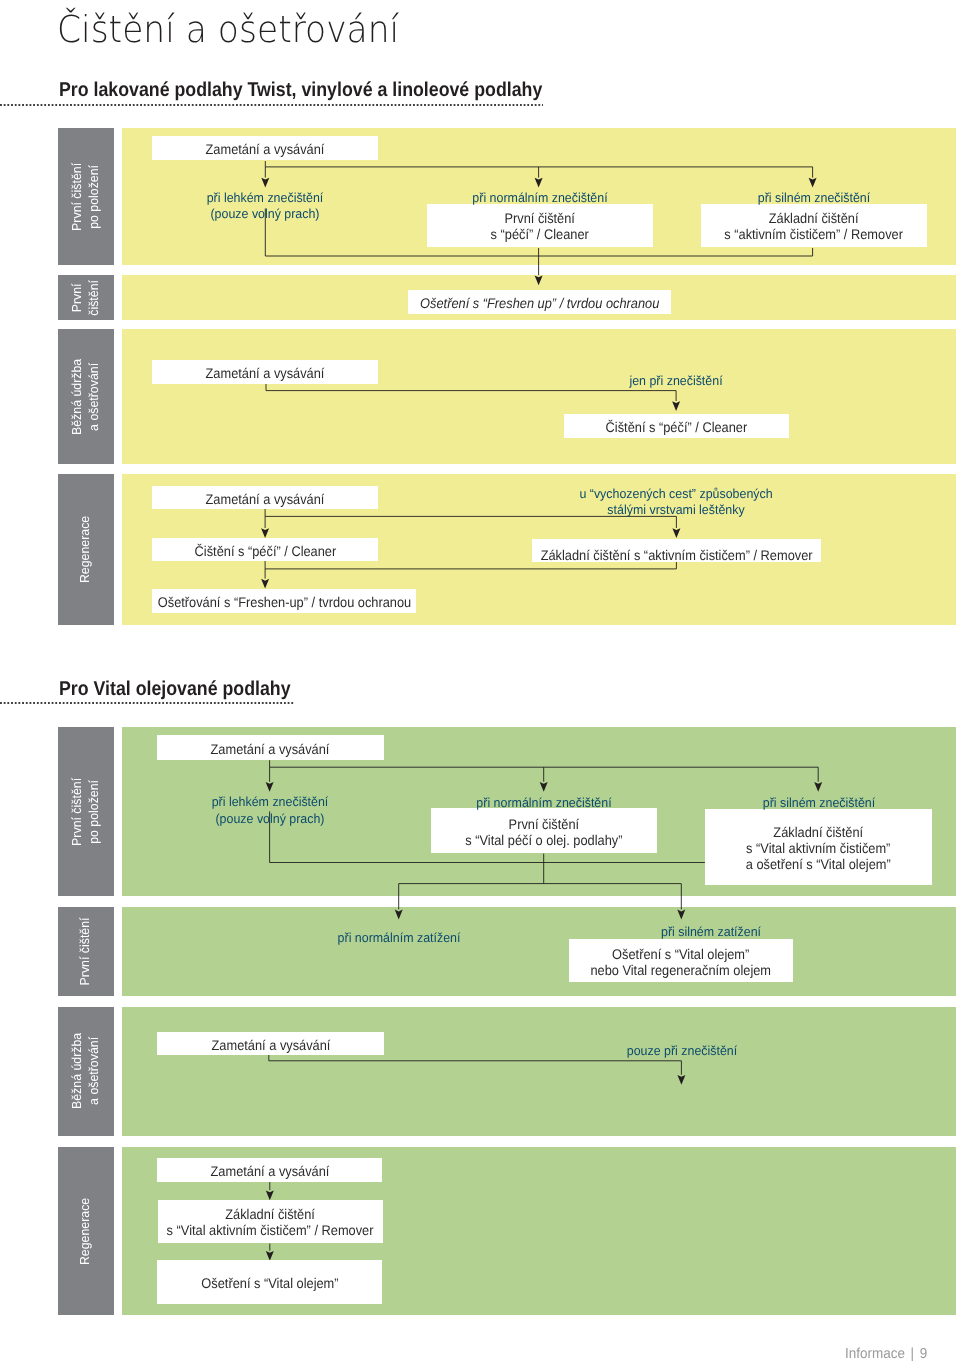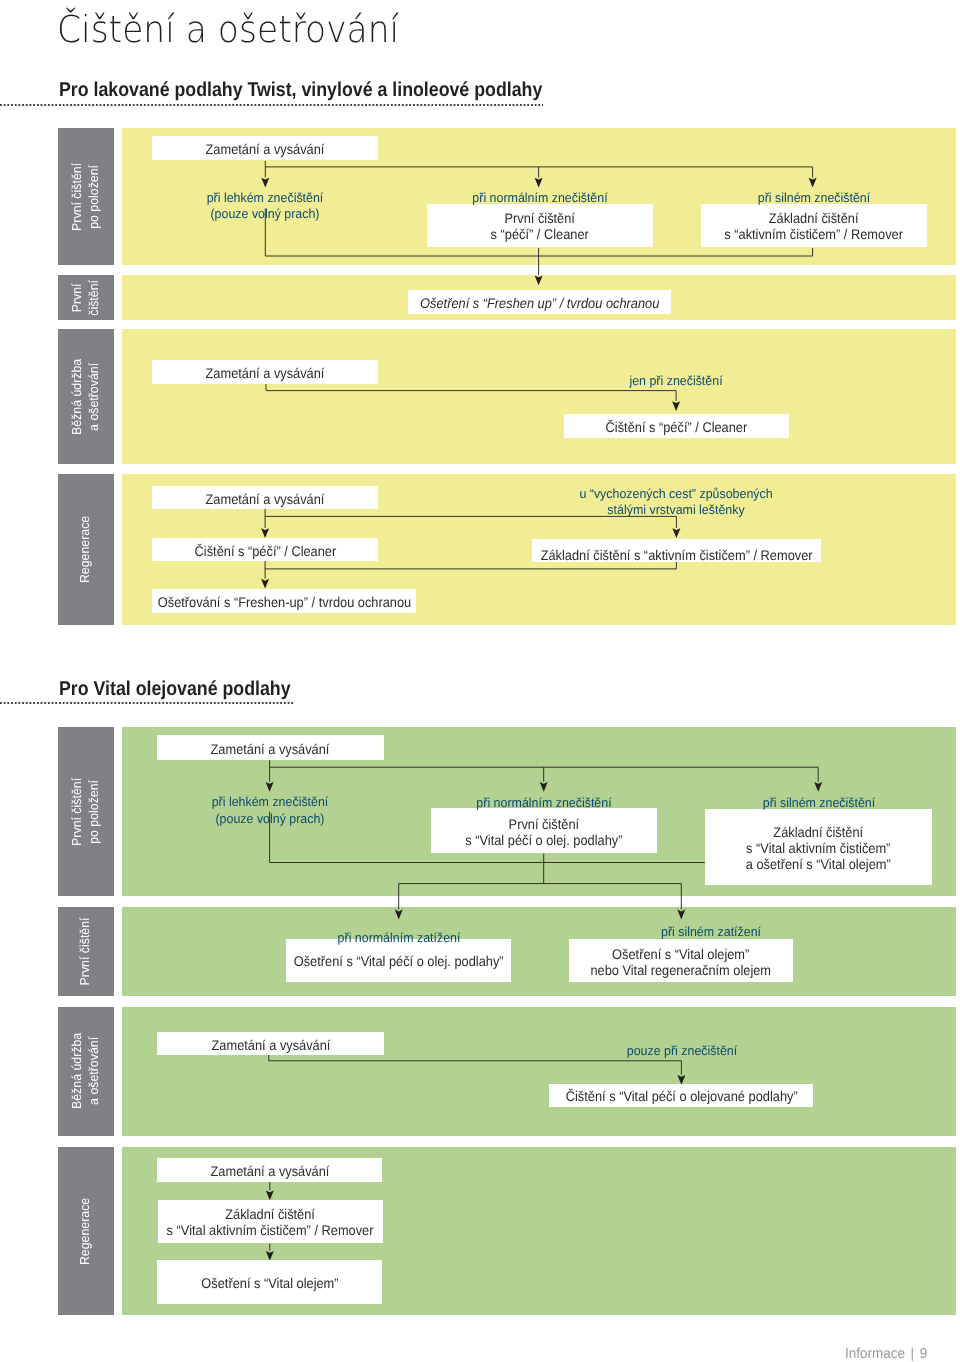--- a/index.html
+++ b/index.html
@@ -146,31 +146,25 @@
     </div>
   <div class="box" style="left:156.6px;top:735.3px;width:227.1px;height:24.5px;">
       <span><span>Zametání a vysávání</span></span>
     </div>
   <div class="box" style="left:430.5px;top:808.4px;width:226.4px;height:44.5px;">
       <span><span>První čištění</span><br><span>s “Vital péčí o olej. podlahy”</span></span>
     </div>
   <div class="box" style="left:704.9px;top:809.0px;width:227.0px;height:75.6px;">
       <span><span>Základní čištění</span><br><span>s “Vital aktivním čističem”</span><br><span>a ošetření s “Vital olejem”</span></span>
     </div>
-  <div class="box" style="left:286.1px;top:938.7px;width:224.9px;height:43.4px;">
-      <span><span>Ošetření s “Vital péčí o olej. podlahy”</span></span>
-    </div>
   <div class="box" style="left:568.7px;top:939.0px;width:224.8px;height:43.4px;">
       <span><span>Ošetření s “Vital olejem”</span><br><span>nebo Vital regeneračním olejem</span></span>
     </div>
   <div class="box" style="left:157.1px;top:1031.9px;width:227.3px;height:23.4px;">
       <span><span>Zametání a vysávání</span></span>
-    </div>
-  <div class="box" style="left:549.1px;top:1083.8px;width:264.3px;height:23.4px;">
-      <span><span>Čištění s “Vital péčí o olejované podlahy”</span></span>
     </div>
   <div class="box" style="left:157.3px;top:1157.5px;width:225.1px;height:24.2px;">
       <span><span>Zametání a vysávání</span></span>
     </div>
   <div class="box" style="left:157.5px;top:1199.9px;width:225.1px;height:43.2px;">
       <span><span>Základní čištění</span><br><span>s “Vital aktivním čističem” / Remover</span></span>
     </div>
   <div class="box" style="left:157.3px;top:1260.4px;width:225.1px;height:43.8px;">
       <span><span>Ošetření s “Vital olejem”</span></span>
     </div>

